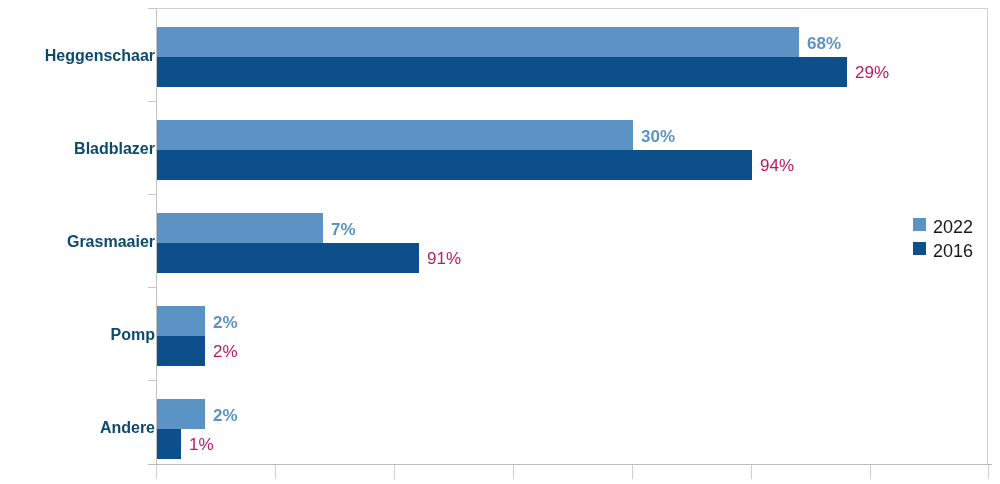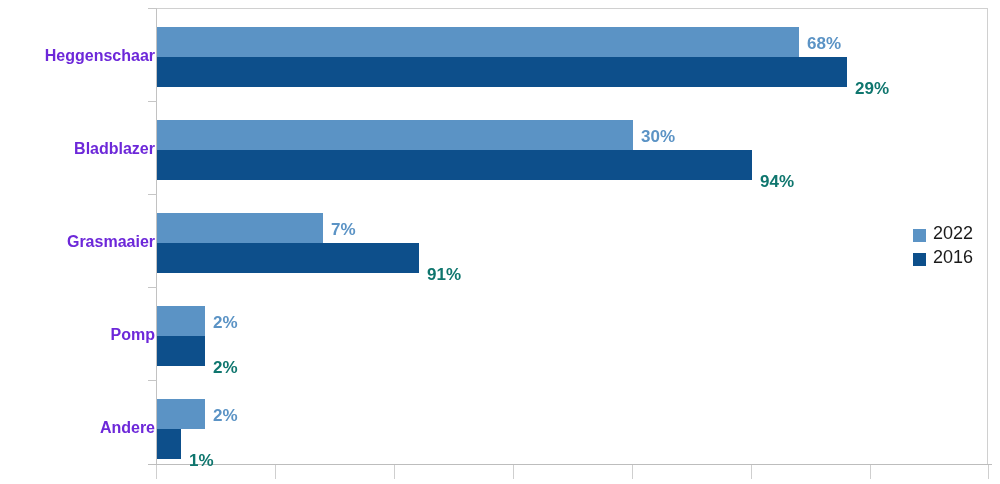--- a/index.html
+++ b/index.html
@@ -68,21 +68,21 @@
     position: absolute;
     left: 0;
     width: 1000px;
   }
   .cat-label {
     position: absolute;
     right: 845px;        
     text-align: right;
     font-size: 16px;
     font-weight: bold;
-    color: #6d28d9;
+    color: #0c4a6e;
     white-space: nowrap;
     line-height: 1;
   }
   .bar {
     position: absolute;
     left: 157px;
     height: 30px;
   }
   .bar.s2022 { background: #5b93c5; }
   .bar.s2023 { background: #0d4f8b; }
@@ -91,34 +91,33 @@
     position: absolute;
     font-size: 17px;
     line-height: 1;
     white-space: nowrap;
   }
   .bar-label.s2022 {
     color: #5b93c5;
     font-weight: bold;
   }
   .bar-label.s2023 {
-    color: #0f766e;
-    font-weight: bold;
-    margin-top: 16px;
+    color: #be185d;
+    font-weight: normal;
   }
 
   
   .legend {
     position: absolute;
     left: 913px;
     top: 218px;
   }
   .legend-item {
     display: flex;
-    align-items: flex-end;
+    align-items: flex-start;
     height: 24px;
   }
   .legend-swatch {
     width: 13px;
     height: 13px;
     margin-right: 7px;
     flex: 0 0 auto;
   }
   .legend-swatch.s2022 { background: #5b93c5; }
   .legend-swatch.s2023 { background: #0d4f8b; }

